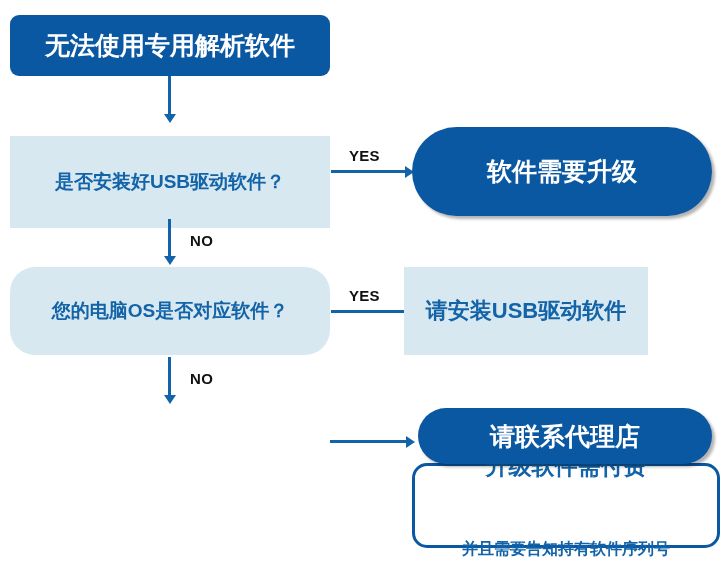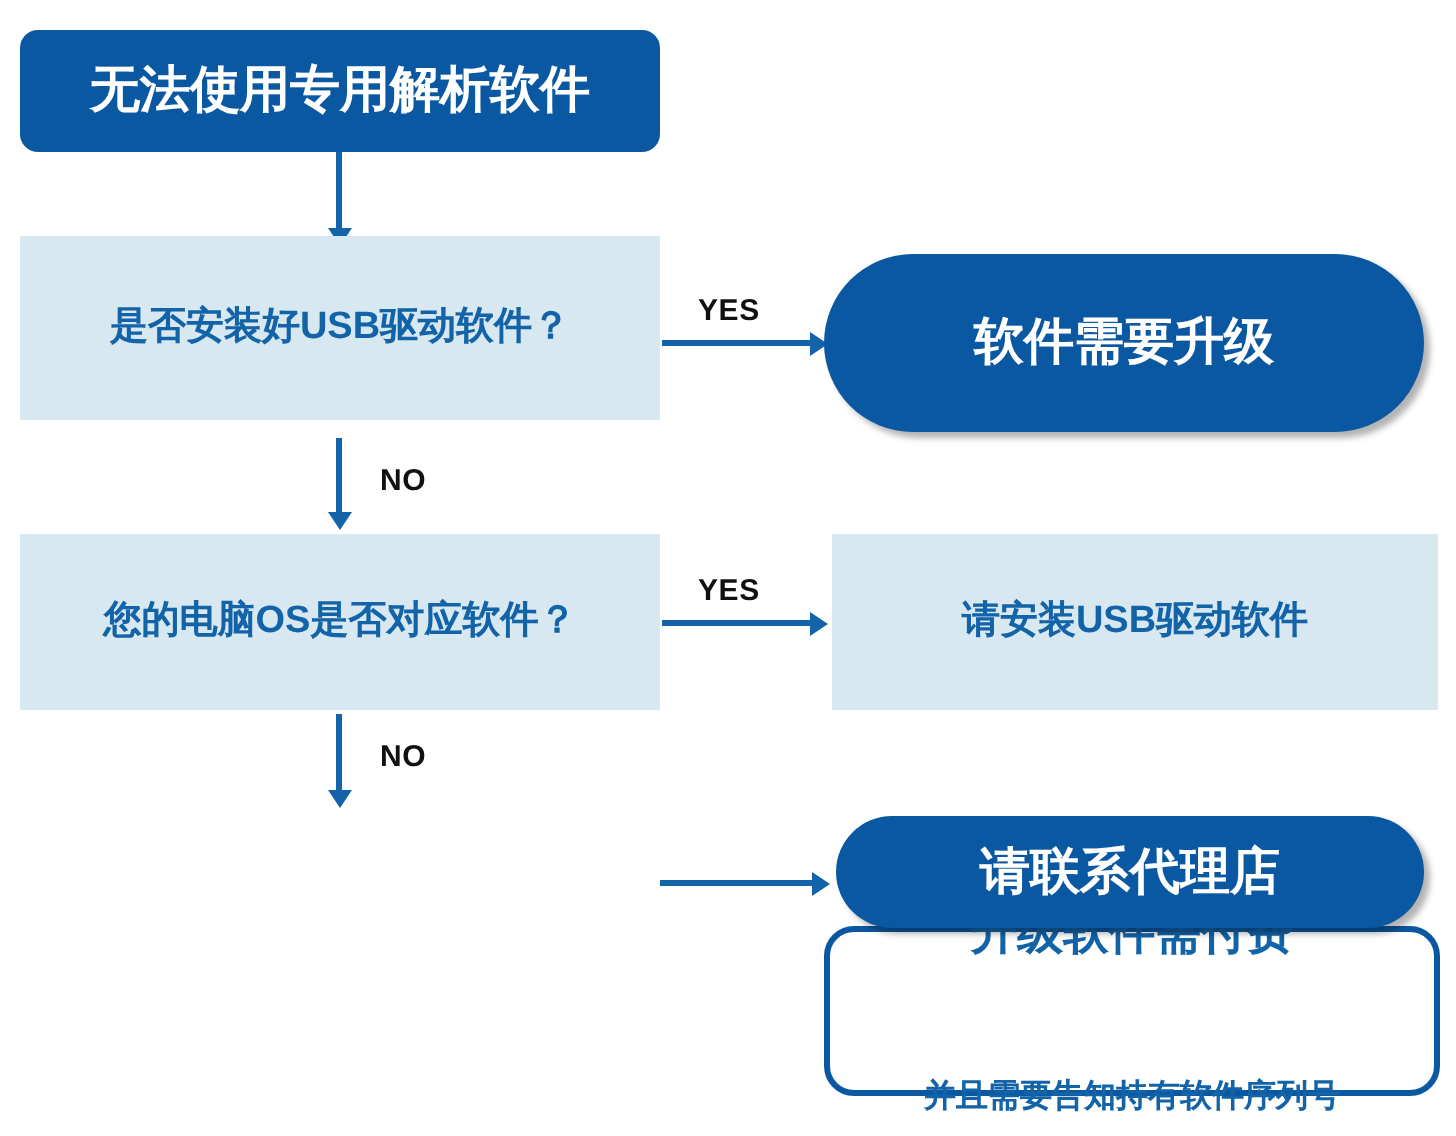--- a/index.html
+++ b/index.html
@@ -110,51 +110,51 @@
 
   <div class="node node-dark shape-rrect" style="left:10px; top:15px; width:320px; height:61px; font-size:25px;">
     <span class="line-main">无法使用专用解析软件</span>
   </div>
 
   <div class="conn">
     <div class="conn-line-v" style="left:168px; top:76px; height:40px;"></div>
     <div class="arrow-down" style="left:164px; top:114px;"></div>
   </div>
 
-  <div class="node node-light" style="left:10px; top:118px; width:320px; height:92px; font-size:19px;">
+  <div class="node node-light" style="left:10px; top:136px; width:320px; height:92px; font-size:19px;">
     <span class="line-main">是否安装好USB驱动软件？</span>
   </div>
 
   <div class="conn">
     <div class="conn-line-h" style="left:331px; top:170px; width:76px;"></div>
     <div class="arrow-right" style="left:405px; top:166px;"></div>
   </div>
   <span class="edge-label" style="left:349px; top:147px;">YES</span>
 
   <div class="node node-dark shape-pill" style="left:412px; top:127px; width:300px; height:89px; font-size:25px;">
     <span class="line-main">软件需要升级</span>
   </div>
 
   <div class="conn">
     <div class="conn-line-v" style="left:168px; top:219px; height:39px;"></div>
     <div class="arrow-down" style="left:164px; top:256px;"></div>
   </div>
   <span class="edge-label" style="left:190px; top:232px;">NO</span>
 
-  <div class="node node-light" style="left:10px; top:267px; width:320px; height:88px; font-size:19px;">
+  <div class="node node-light" style="left:10px; top:267px; width:320px; height:88px; font-size:19px;border-radius:25px;">
     <span class="line-main">您的电脑OS是否对应软件？</span>
   </div>
 
   <div class="conn">
     <div class="conn-line-h" style="left:331px; top:310px; width:76px;"></div>
     <div class="arrow-right" style="left:405px; top:306px;"></div>
   </div>
   <span class="edge-label" style="left:349px; top:287px;">YES</span>
 
-  <div class="node node-light" style="left:416px; top:267px; width:303px; height:88px; font-size:19px;">
+  <div class="node node-light" style="left:404px; top:267px; width:244px; height:88px; font-size:22px;">
     <span class="line-main">请安装USB驱动软件</span>
   </div>
 
   <div class="conn">
     <div class="conn-line-v" style="left:168px; top:357px; height:40px;"></div>
     <div class="arrow-down" style="left:164px; top:395px;"></div>
   </div>
   <span class="edge-label" style="left:190px; top:370px;">NO</span>
 
 

